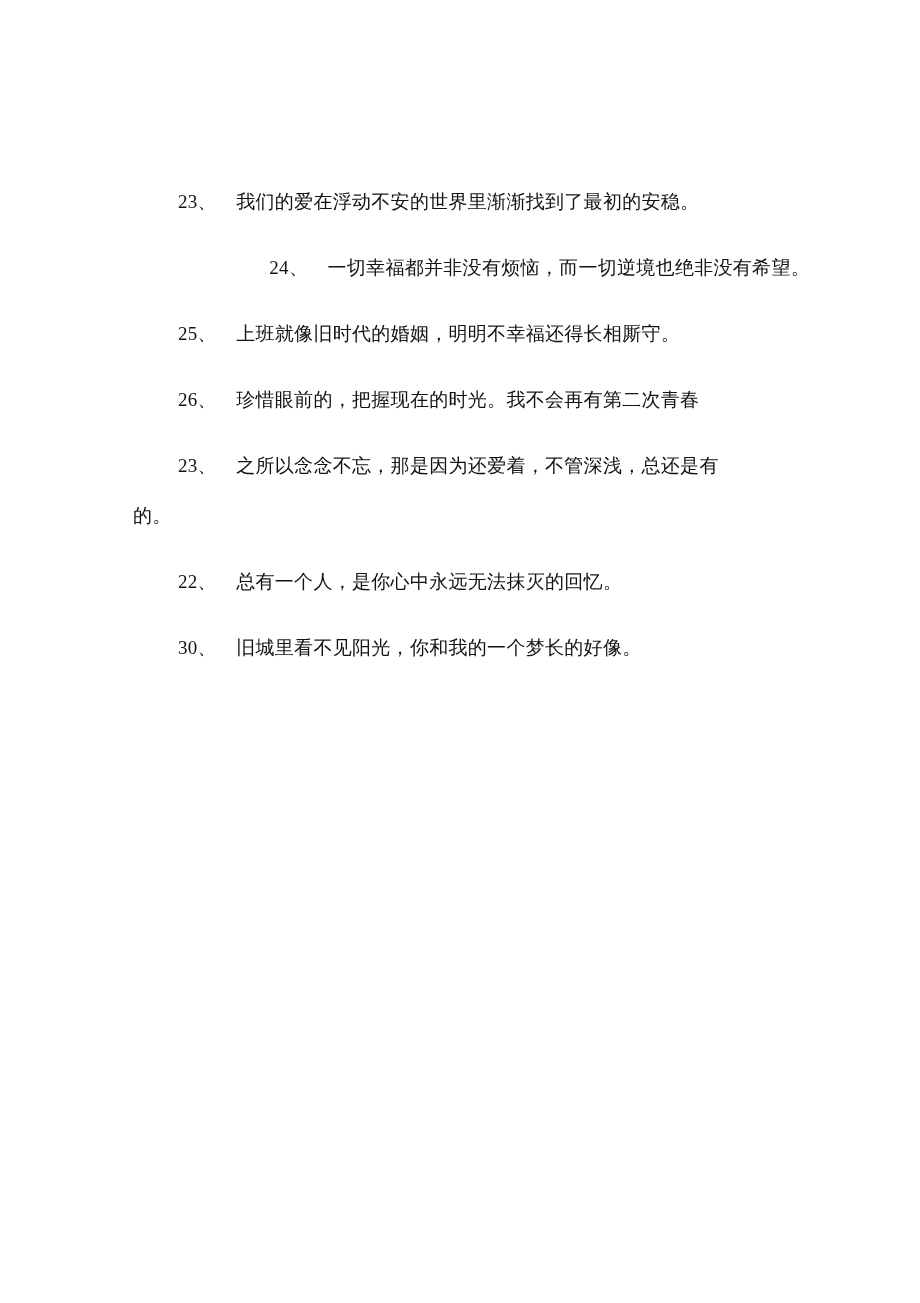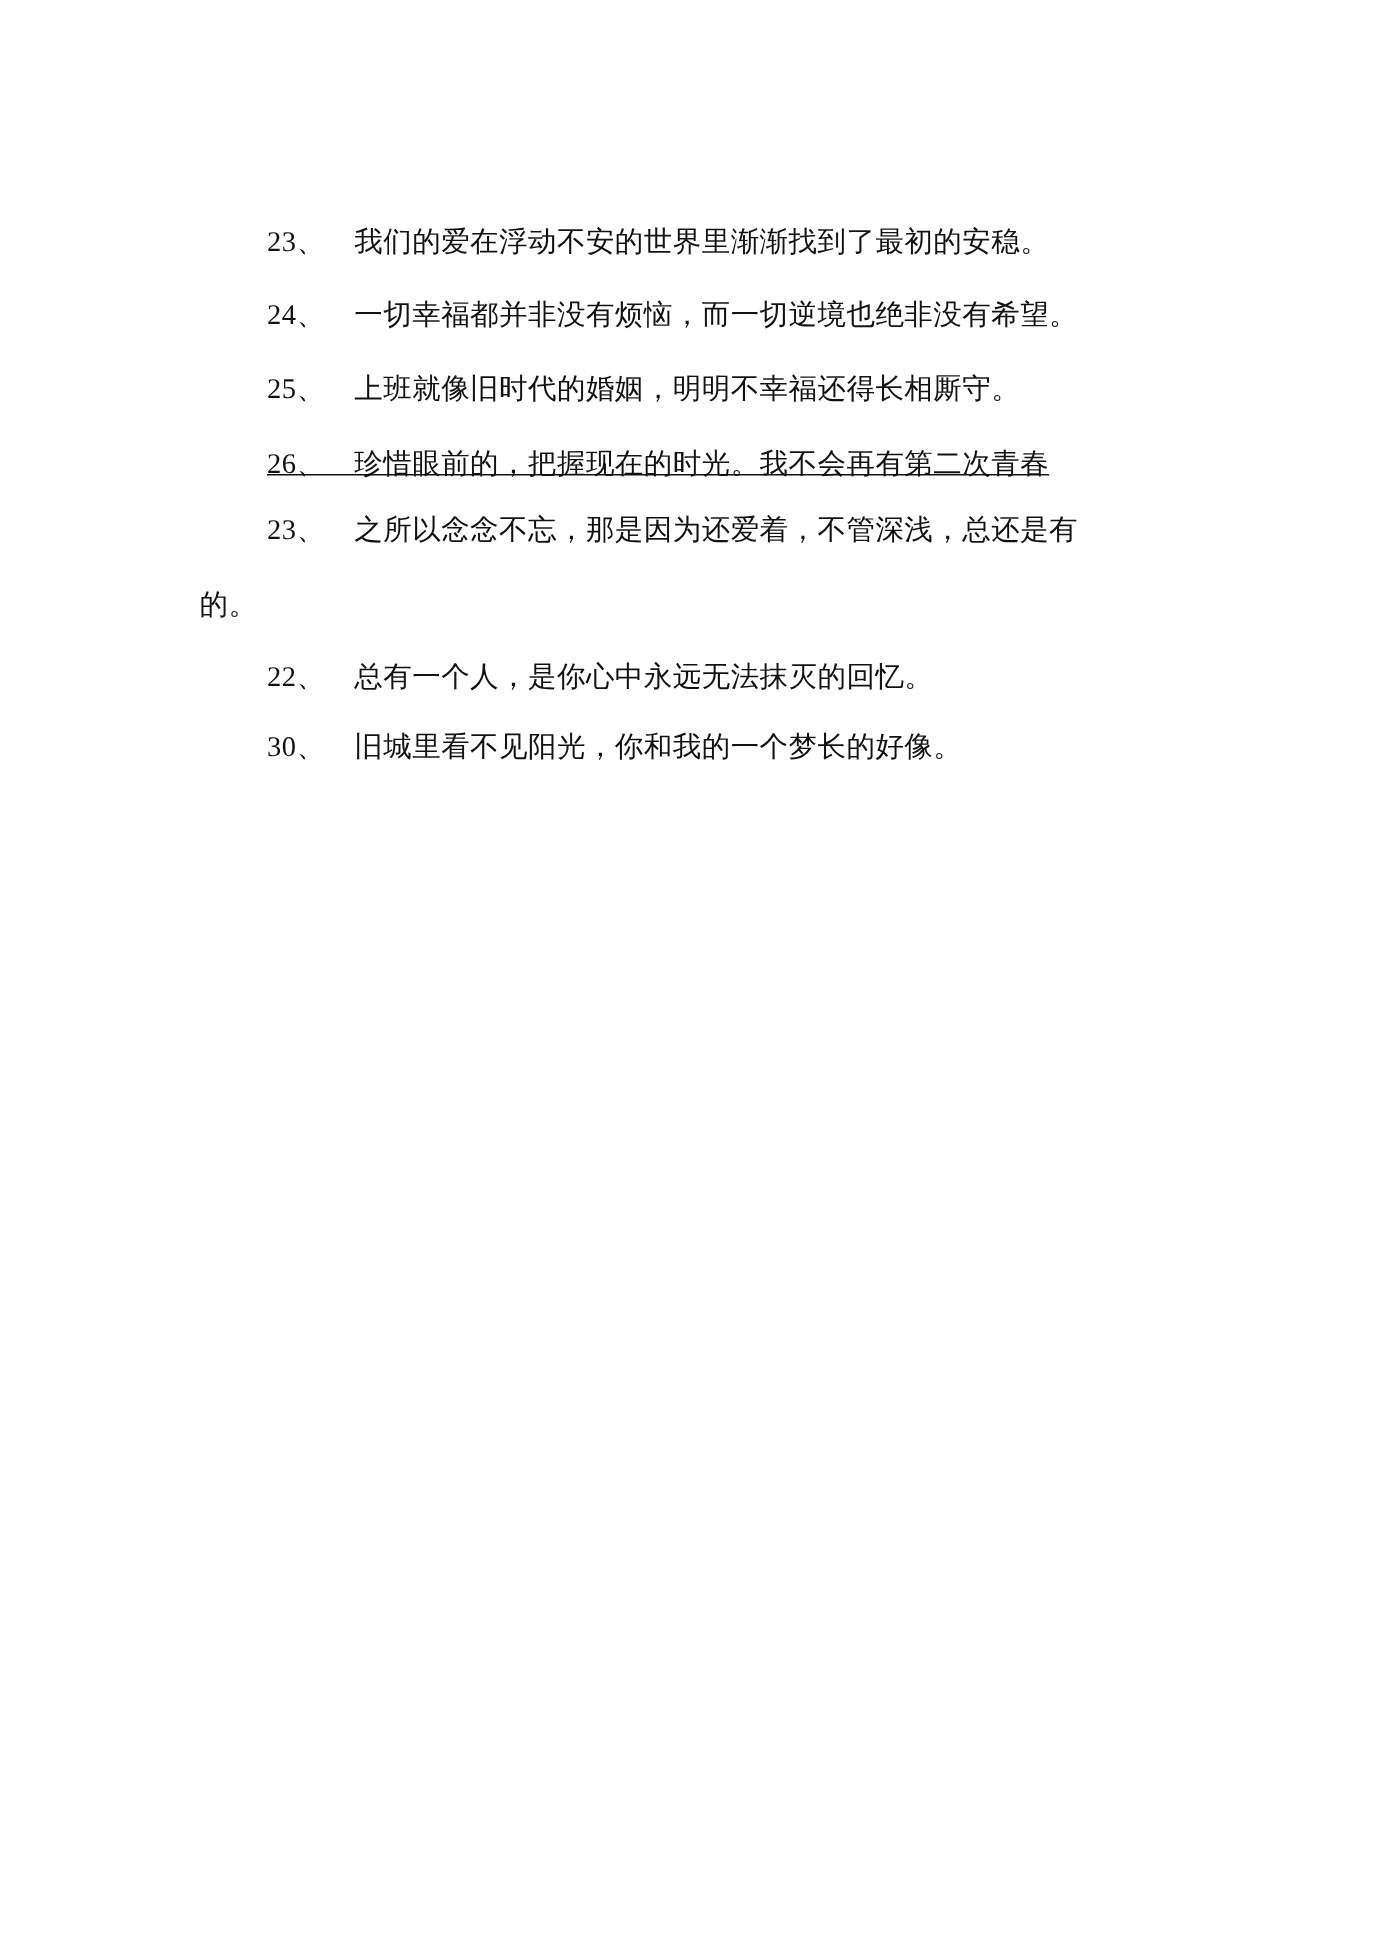--- a/index.html
+++ b/index.html
@@ -21,27 +21,27 @@
     background: #ffffff;
     box-sizing: border-box;
     padding: 149px 110px 0 133px;
   }
   .line {
     line-height: 26px;
     white-space: nowrap;
     letter-spacing: 0.3px;
   }
   
-  .ind    { padding-left: 45px; }
+  .ind    { padding-left: 45px; margin-top: 40px; }
   .ind-sm { padding-left: 35px; }  
   
   .q23 { margin-top: 0; }
-  .q24 { margin-top: 23px; }
+  .q24 { margin-top: 23px; text-align: right; }
   .q25 { margin-top: 23px; }
-  .q26 { margin-top: 24px; text-decoration: underline; }
+  .q26 { margin-top: 24px; }
   .q27 { margin-top: 4px; }
   .q28 { margin-top: 18px; }
   .q28 .cont { margin-top: 24px; }  
   .q29 { margin-top: 22px; }
   .q30 { margin-top: 21px; }
 </style>
 </head>
 <body>
 
 <main class="page">

